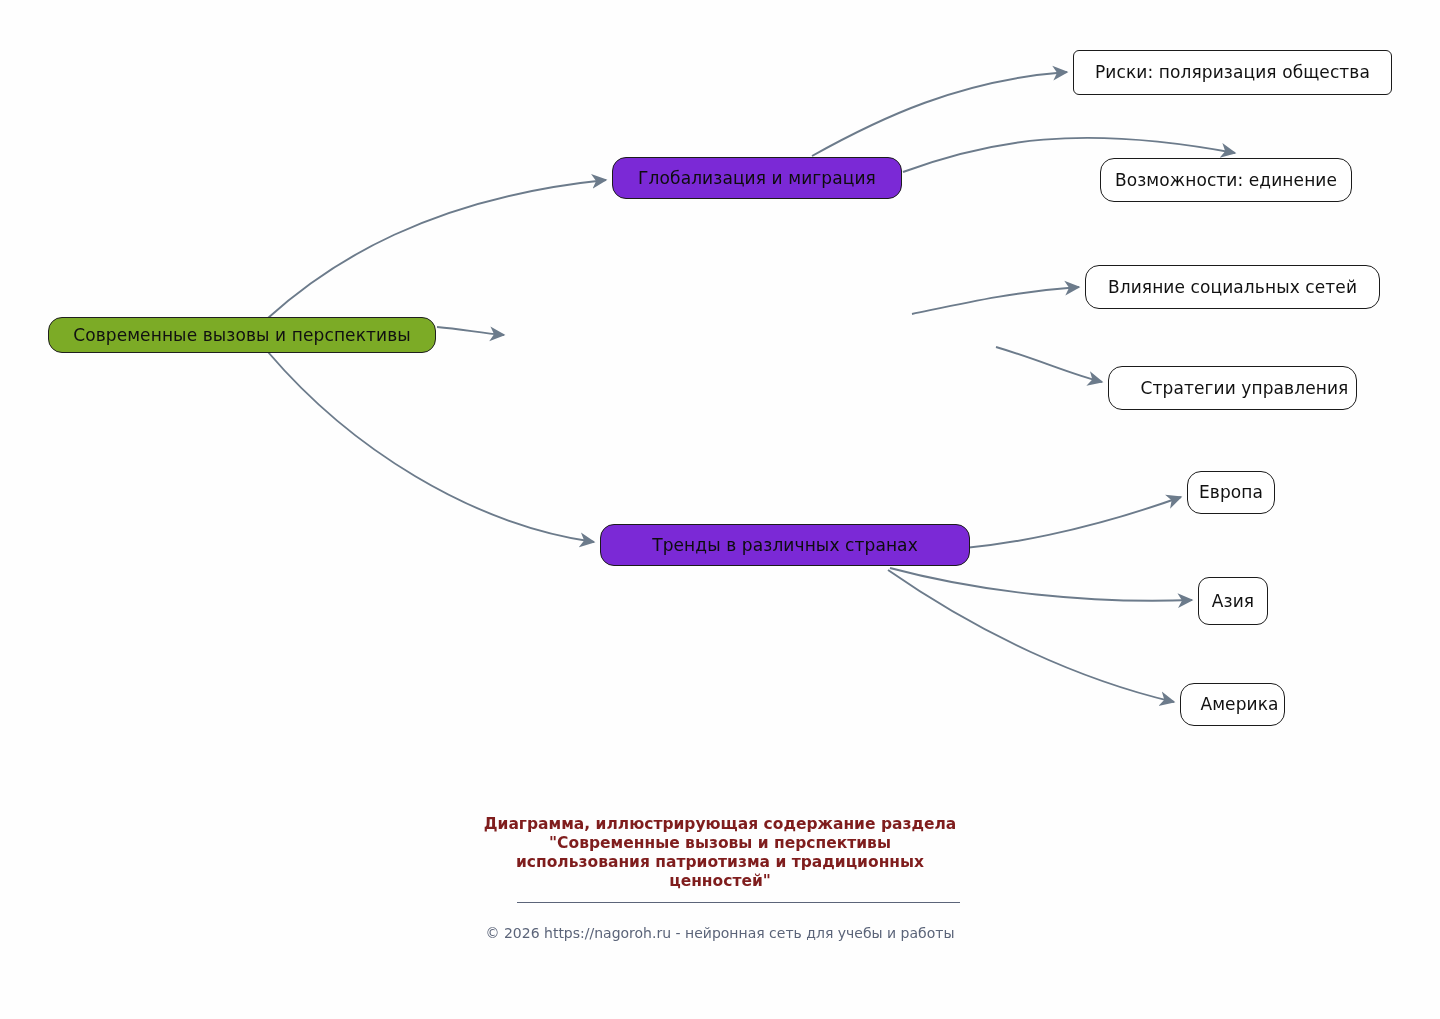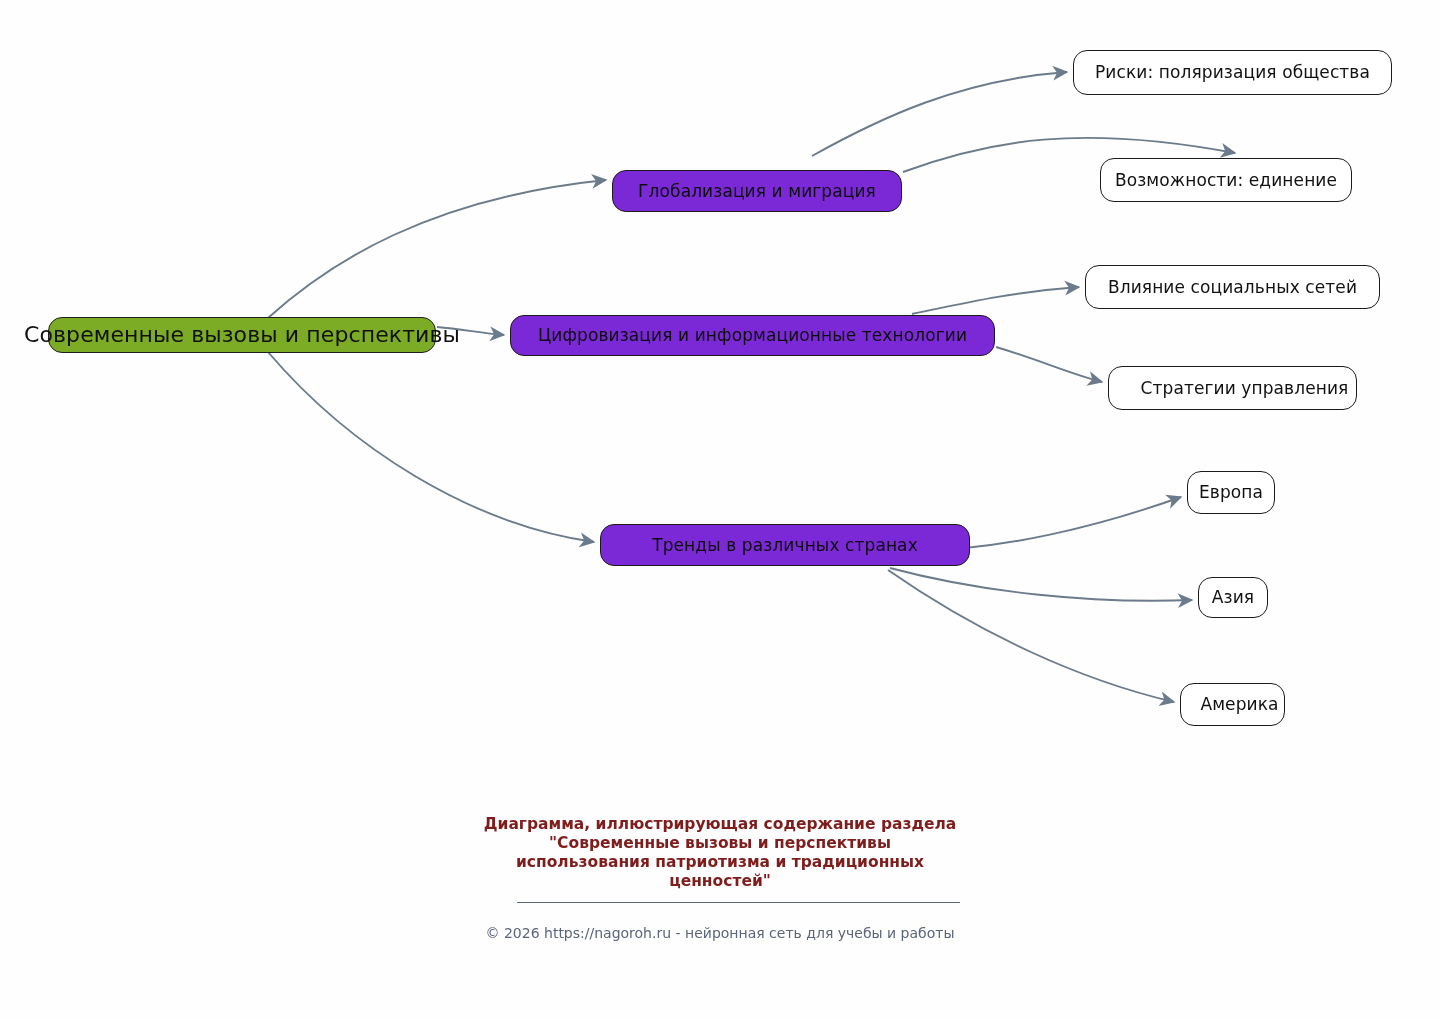--- a/index.html
+++ b/index.html
@@ -45,21 +45,21 @@
 
   .node-label {
     display: block;
     line-height: 1;
   }
 
   .node.root {
     background: #7cab26;
     border-color: #1f1f1f;
     color: #111111;
-    font-size: 22px;
+    font-size: 17px;
   }
 
   .node.branch {
     background: #7b29d6;
     border-color: #1b1b1b;
     color: #0d0d0d;
     font-size: 17px;
   }
 
   .node.leaf {
@@ -127,47 +127,44 @@
       <path d="M 909 551 C 1000 551 1100 526 1181 497"></path>
       <path d="M 890 568 C 980 592 1090 604 1192 600"></path>
       <path d="M 888 570 C 980 634 1080 680 1174 702"></path>
     </g>
   </svg>
 
   <div class="node root" style="left:48px; top:317px; width:388px; height:36px;">
     <span class="node-label">Современные вызовы и перспективы</span>
   </div>
 
-  <div class="node branch" style="left:612px; top:157px; width:290px; height:42px;margin-top:13px;">
+  <div class="node branch" style="left:612px; top:157px; width:290px; height:42px;">
     <span class="node-label">Глобализация и миграция</span>
   </div>
-  <div class="node leaf" style="left:1073px; top:50px; width:319px; height:45px;">
+  <div class="node leaf" style="left:1073px; top:50px; width:319px; height:45px;border-radius:6px;">
     <span class="node-label">Риски: поляризация общества</span>
   </div>
   <div class="node leaf" style="left:1100px; top:158px; width:252px; height:44px;">
     <span class="node-label">Возможности: единение</span>
   </div>
 
-  <div class="node branch" style="left:510px; top:315px; width:485px; height:41px;">
-    <span class="node-label">Цифровизация и информационные технологии</span>
-  </div>
   <div class="node leaf" style="left:1085px; top:265px; width:295px; height:44px;">
     <span class="node-label">Влияние социальных сетей</span>
   </div>
   <div class="node leaf" style="left:1108px; top:366px; width:249px; height:44px;padding-left:24px;">
     <span class="node-label">Стратегии управления</span>
   </div>
 
   <div class="node branch" style="left:600px; top:524px; width:370px; height:42px;">
     <span class="node-label">Тренды в различных странах</span>
   </div>
   <div class="node leaf" style="left:1187px; top:471px; width:88px; height:43px;">
     <span class="node-label">Европа</span>
   </div>
-  <div class="node leaf" style="left:1198px; top:577px; width:70px; height:41px;">
+  <div class="node leaf" style="left:1198px; top:577px; width:70px; height:48px;border-radius:11px;">
     <span class="node-label">Азия</span>
   </div>
   <div class="node leaf" style="left:1180px; top:683px; width:105px; height:43px;padding-left:14px;">
     <span class="node-label">Америка</span>
   </div>
 
   <div class="caption" style="top:815px;">
     <span class="caption-line">Диаграмма, иллюстрирующая содержание раздела</span>
     <span class="caption-line">"Современные вызовы и перспективы</span>
     <span class="caption-line">использования патриотизма и традиционных</span>

